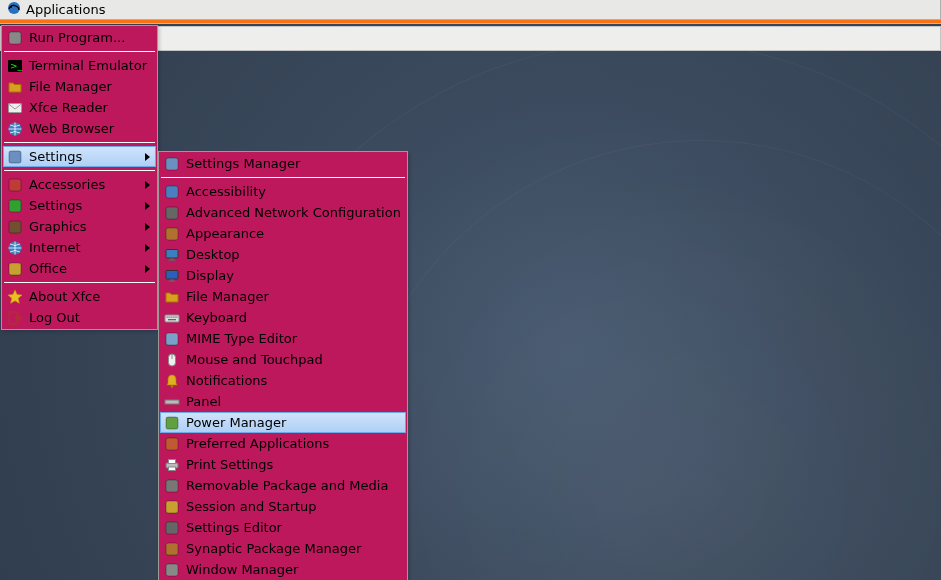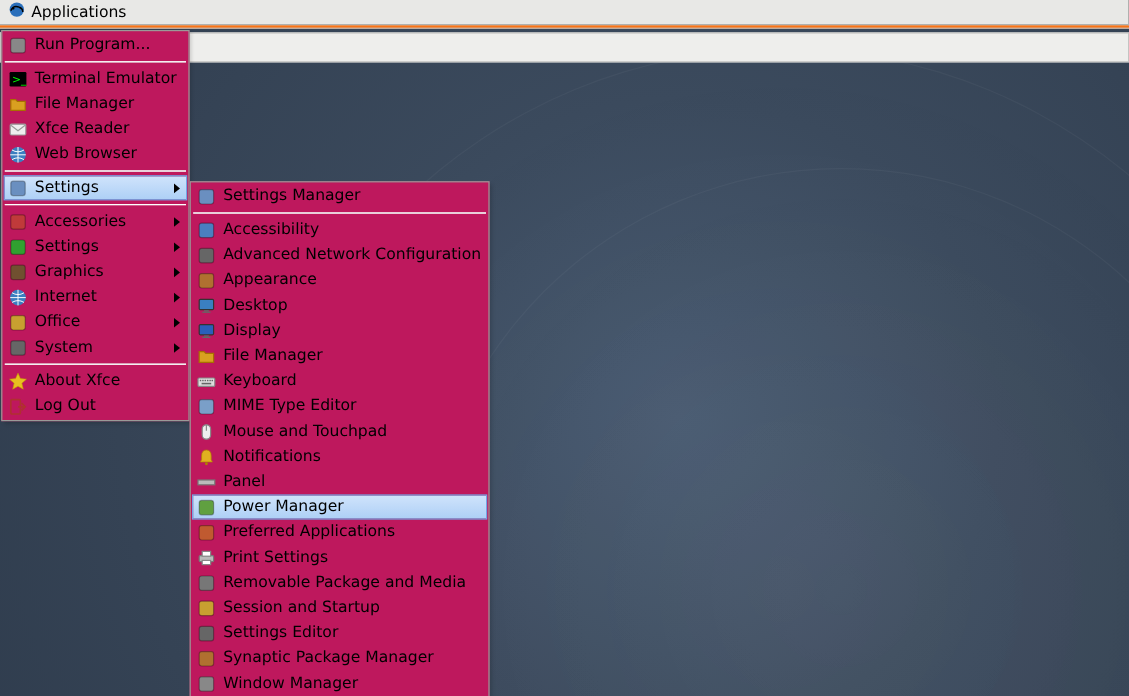--- a/index.html
+++ b/index.html
@@ -218,29 +218,20 @@
     </div>
     <div class="mi">
       <span class="icon">
         <svg viewBox="0 0 16 16">
           <rect x="2" y="2" width="12" height="12" rx="2" fill="#c8a030" stroke="rgba(0,0,0,0.3)"></rect>
         </svg>
       </span>
       <span class="txt">Office</span>
       <span class="arrow"></span>
     </div>
-    <div class="mi">
-      <span class="icon">
-        <svg viewBox="0 0 16 16">
-          <rect x="2" y="2" width="12" height="12" rx="2" fill="#666" stroke="rgba(0,0,0,0.3)"></rect>
-        </svg>
-      </span>
-      <span class="txt">System</span>
-      <span class="arrow"></span>
-    </div>
     <div class="sep"></div>
     <div class="mi">
       <span class="icon">
         <svg viewBox="0 0 16 16">
           <path d="M8 1l2 4.5 5 .5-3.8 3.3 1.2 5L8 11.8 3.6 14.3l1.2-5L1 6l5-.5z" fill="#e8c020" stroke="#c8a000" stroke-width="0.5"></path>
         </svg>
       </span>
       <span class="txt">About Xfce</span>
     </div>
     <div class="mi">

